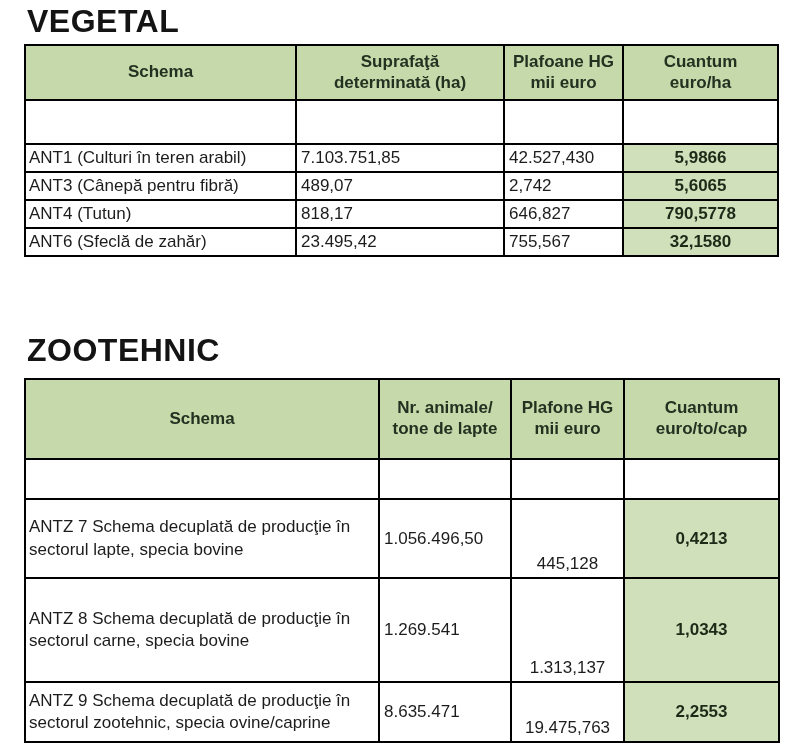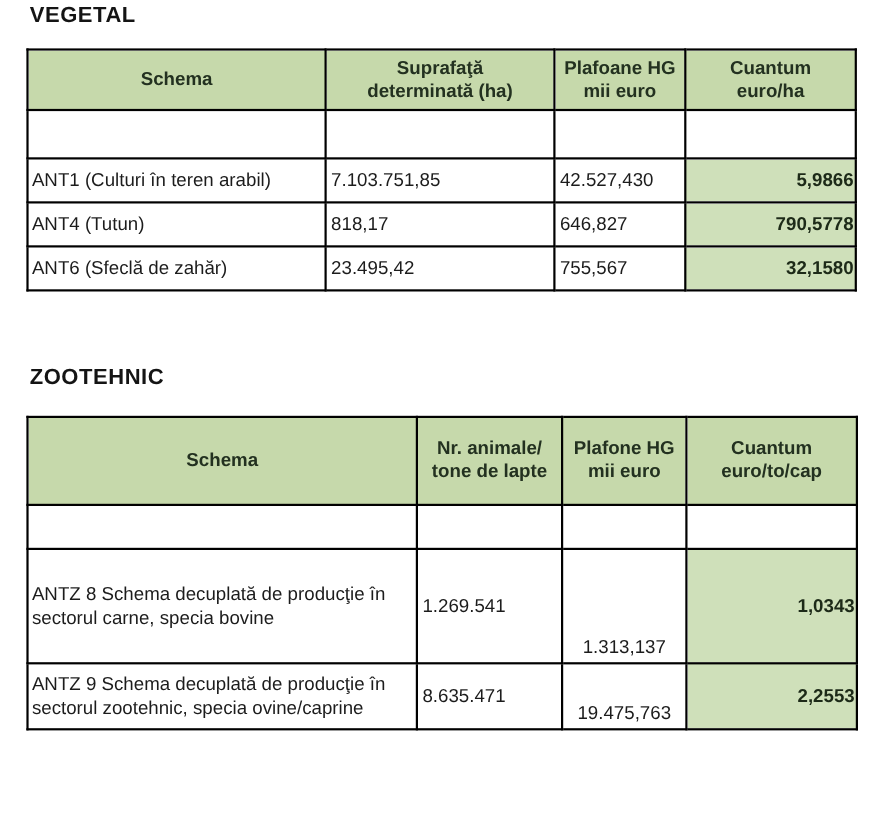--- a/index.html
+++ b/index.html
@@ -10,21 +10,21 @@
     color: #1a1a1a;
     position: relative;
     overflow: hidden;
   }
   .section-title {
     position: absolute;
     left: 27px;
     font-weight: bold;
     color: #141414;
     letter-spacing: 0.5px;
-    font-size: 20px;
+    font-size: 32px;
   }
   #vegetal-title   { top: 3px; }
   #zootehnic-title { top: 332px; }
 
   table.data-table {
     position: absolute;
     border-collapse: collapse;
     table-layout: fixed;
     font-size: 17px;
     color: #1c1c1c;
@@ -58,29 +58,29 @@
     padding: 1px 4px;
   }
   .num-bottom {
     text-align: center;
     vertical-align: bottom;
     padding: 1px 4px 3px 4px;
   }
   .cuantum-cell {
     background: #cfe0ba;
     font-weight: bold;
-    text-align: right;
+    text-align: center;
     vertical-align: middle;
     color: #1d2a18;
   }
   .empty-cell { background: #ffffff; }
 
   #vegetal-table .hdr-row   { height: 55px; }
   #vegetal-table .empty-row { height: 44px; }
-  #vegetal-table .data-row  { height: 40px; }
+  #vegetal-table .data-row  { height: 28px; }
 
   #zootehnic-table .hdr-row   { height: 80px; }
   #zootehnic-table .empty-row { height: 40px; }
   #zootehnic-table .data-row-1 { height: 79px; }
   #zootehnic-table .data-row-2 { height: 104px; }
   #zootehnic-table .data-row-3 { height: 60px; }
 </style>
 </head>
 <body>
 
@@ -109,20 +109,26 @@
     <td class="empty-cell"></td>
     <td class="empty-cell"></td>
   </tr>
   <tr class="data-row">
     <td class="schema-cell">ANT1 (Culturi în teren arabil)</td>
     <td class="num-cell">7.103.751,85</td>
     <td class="num-cell">42.527,430</td>
     <td class="cuantum-cell">5,9866</td>
   </tr>
   <tr class="data-row">
+    <td class="schema-cell">ANT3 (Cânepă pentru fibră)</td>
+    <td class="num-cell">489,07</td>
+    <td class="num-cell">2,742</td>
+    <td class="cuantum-cell">5,6065</td>
+  </tr>
+  <tr class="data-row">
     <td class="schema-cell">ANT4 (Tutun)</td>
     <td class="num-cell">818,17</td>
     <td class="num-cell">646,827</td>
     <td class="cuantum-cell">790,5778</td>
   </tr>
   <tr class="data-row">
     <td class="schema-cell">ANT6 (Sfeclă de zahăr)</td>
     <td class="num-cell">23.495,42</td>
     <td class="num-cell">755,567</td>
     <td class="cuantum-cell">32,1580</td>
@@ -148,20 +154,26 @@
 mii euro</th>
     <th>Cuantum
 euro/to/cap</th>
   </tr>
   <tr class="empty-row">
     <td class="empty-cell"></td>
     <td class="empty-cell"></td>
     <td class="empty-cell"></td>
     <td class="empty-cell"></td>
   </tr>
+  <tr class="data-row-1">
+    <td class="schema-cell">ANTZ 7 Schema decuplată de producţie în sectorul lapte, specia bovine</td>
+    <td class="num-cell">1.056.496,50</td>
+    <td class="num-bottom">445,128</td>
+    <td class="cuantum-cell">0,4213</td>
+  </tr>
   <tr class="data-row-2">
     <td class="schema-cell">ANTZ 8 Schema decuplată de producţie în sectorul carne, specia bovine</td>
     <td class="num-cell">1.269.541</td>
     <td class="num-bottom">1.313,137</td>
     <td class="cuantum-cell">1,0343</td>
   </tr>
   <tr class="data-row-3">
     <td class="schema-cell">ANTZ 9 Schema decuplată de producţie în sectorul zootehnic, specia ovine/caprine</td>
     <td class="num-cell">8.635.471</td>
     <td class="num-bottom">19.475,763</td>

